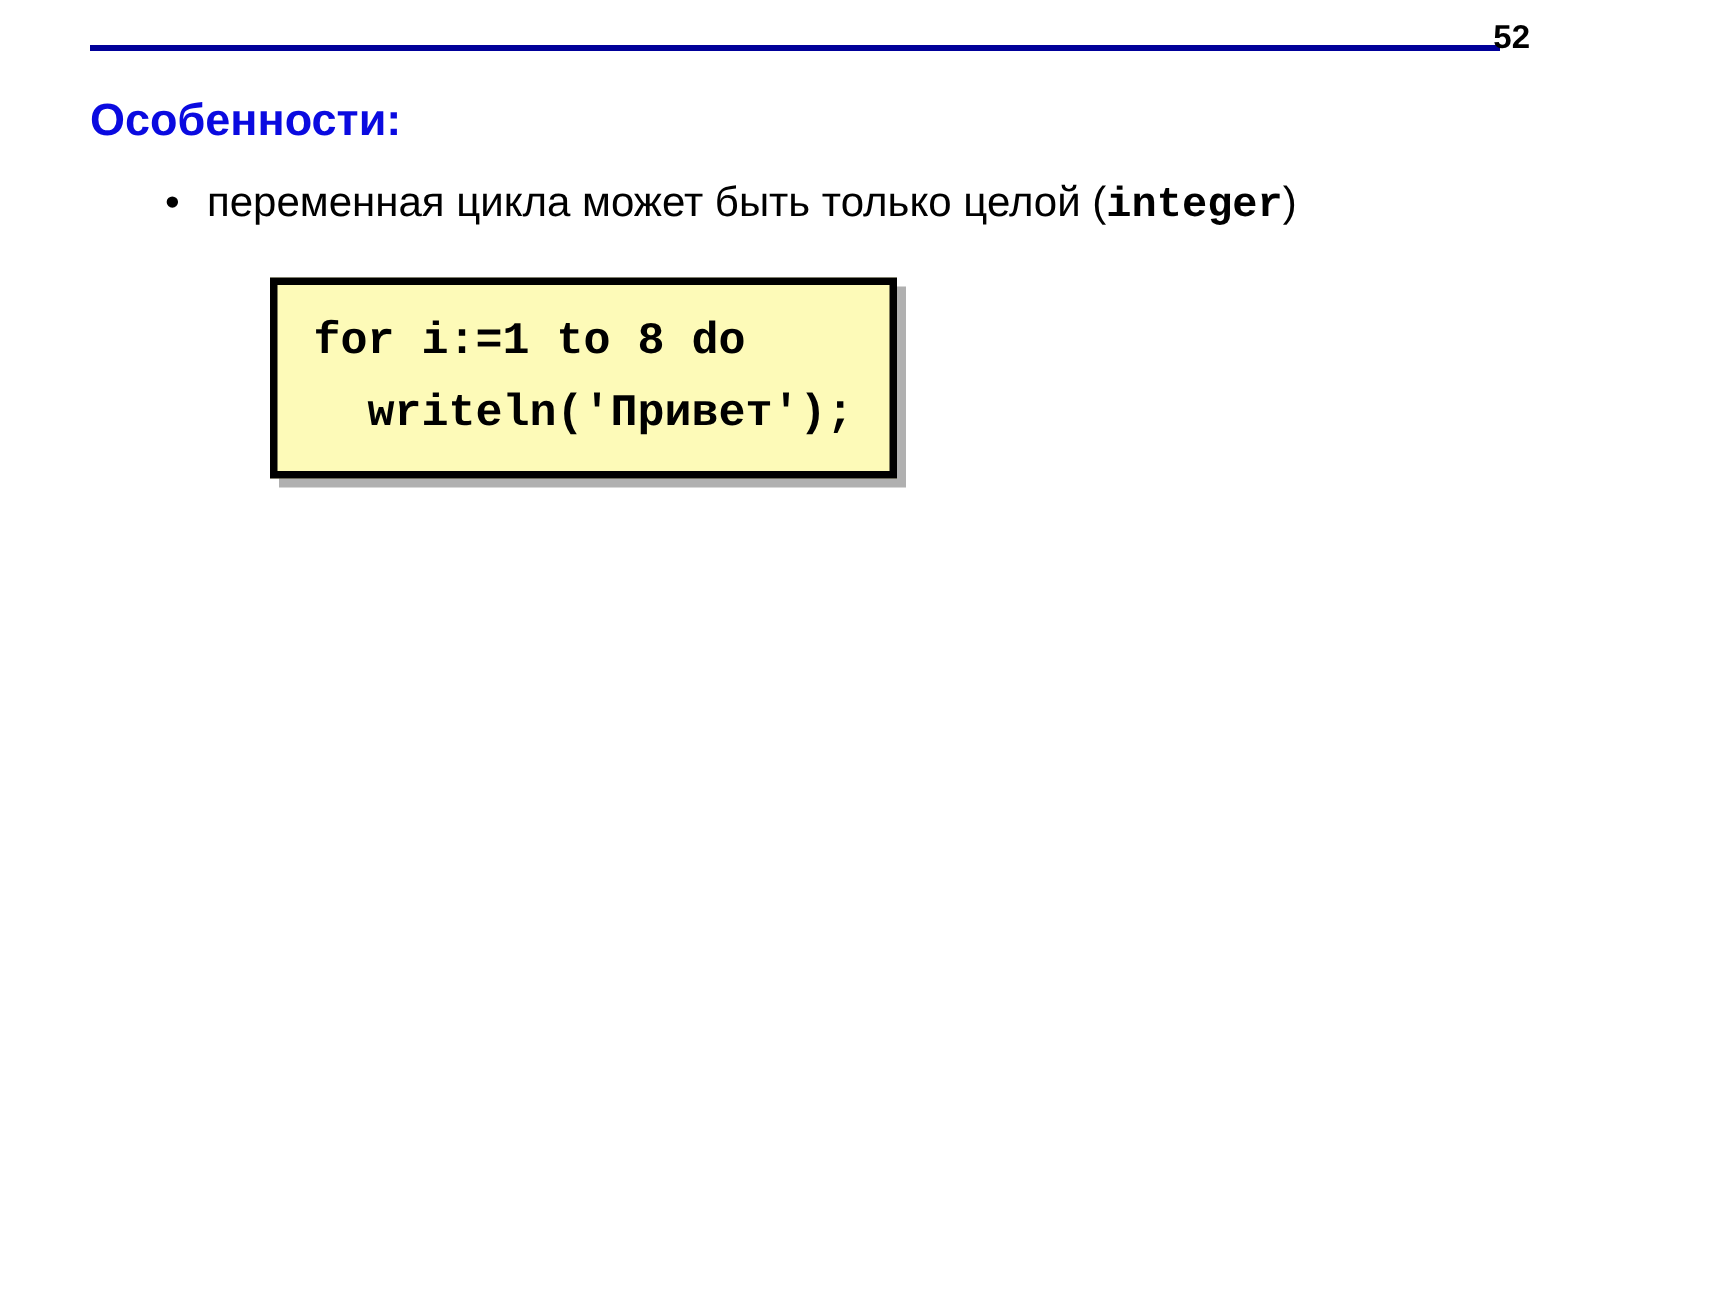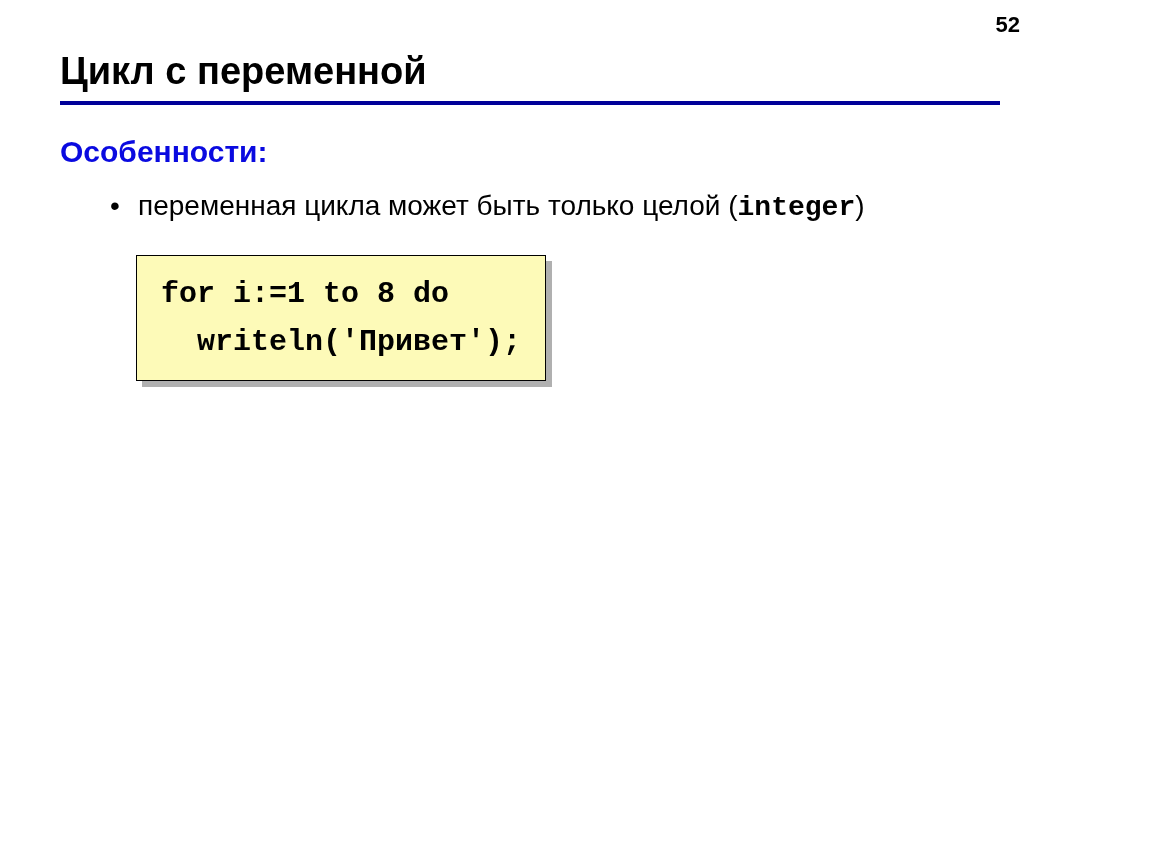--- a/index.html
+++ b/index.html
@@ -61,38 +61,37 @@
     top: 0;
     font-size: 28px;
   }
   .mono {
     font-family: "Courier New", Courier, monospace;
     font-weight: bold;
   }
   .code-block {
     display: inline-block;
     background: #fdfab8;
-    border: 1px solid #000000;
+    border: 5px solid #000000;
     box-shadow: 6px 6px 0 #b0b0b0;
     font-family: "Courier New", Courier, monospace;
     font-weight: bold;
     font-size: 30px;
     line-height: 1.6;
     padding: 14px 24px 14px 24px;
-    margin: 6px 0 26px 76px;
+    margin: 6px 0 26px 120px;
     white-space: pre;
   }
 </style>
 </head>
 <body>
 
 <div class="slide">
   <div class="page-number">52</div>
 
-  <div class="title">Цикл с переменной</div>
   <hr class="rule">
 
   <div class="subhead">Особенности:</div>
 
   <ul class="bullets">
     <li>
       <span>переменная цикла может быть только целой (</span><span class="mono">integer</span><span>)</span>
     </li>
   </ul>
 

